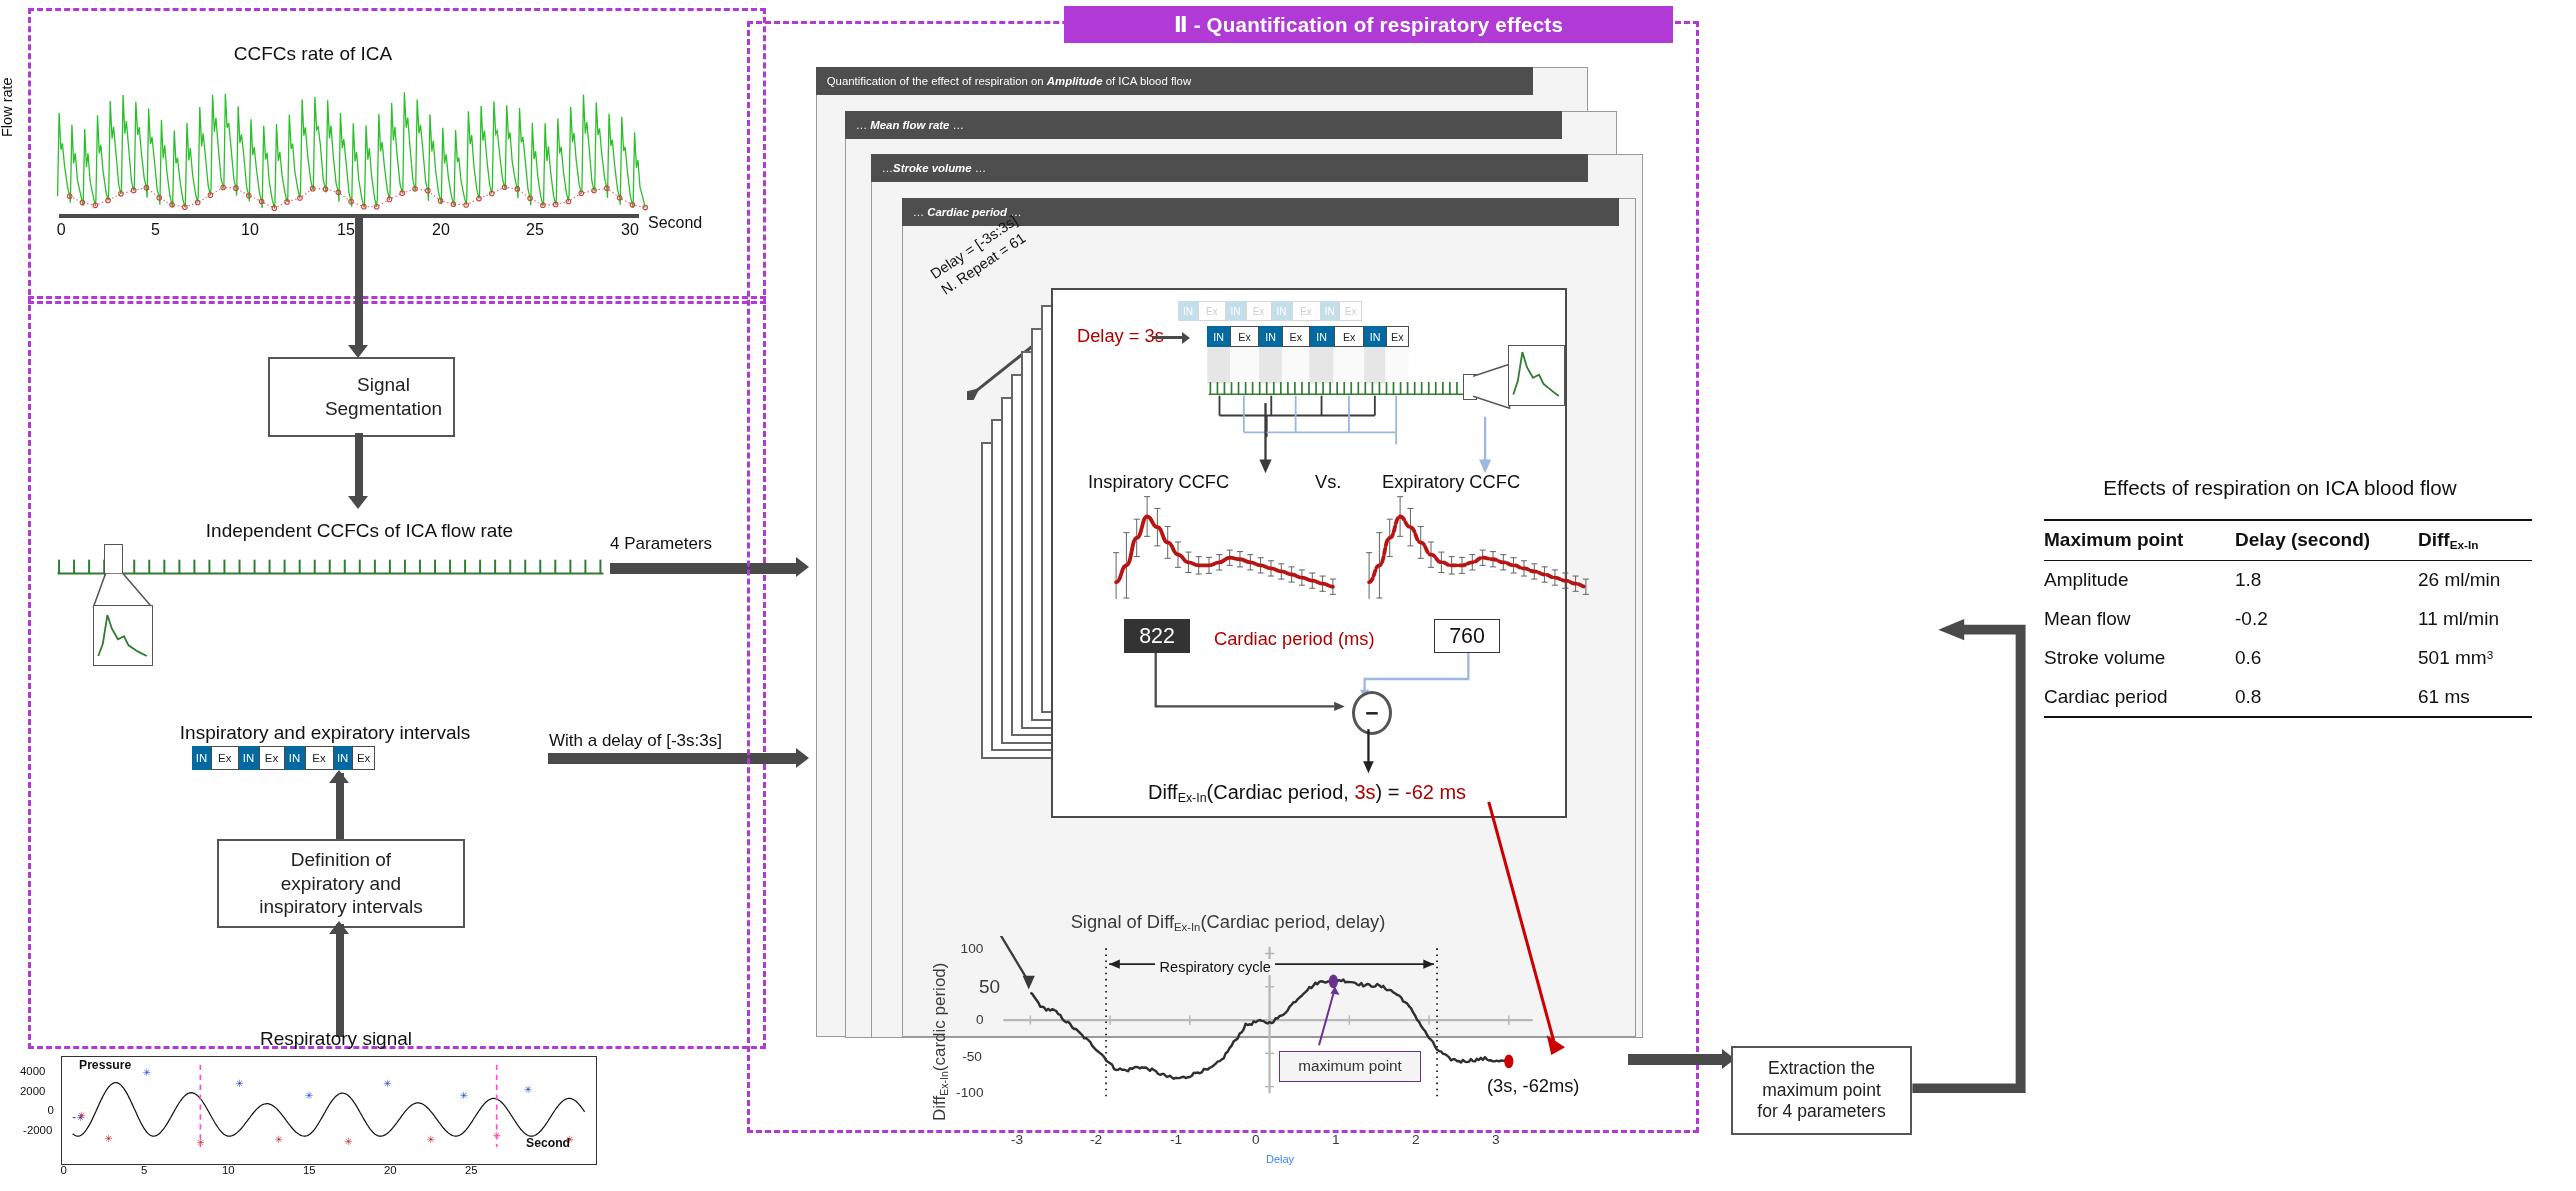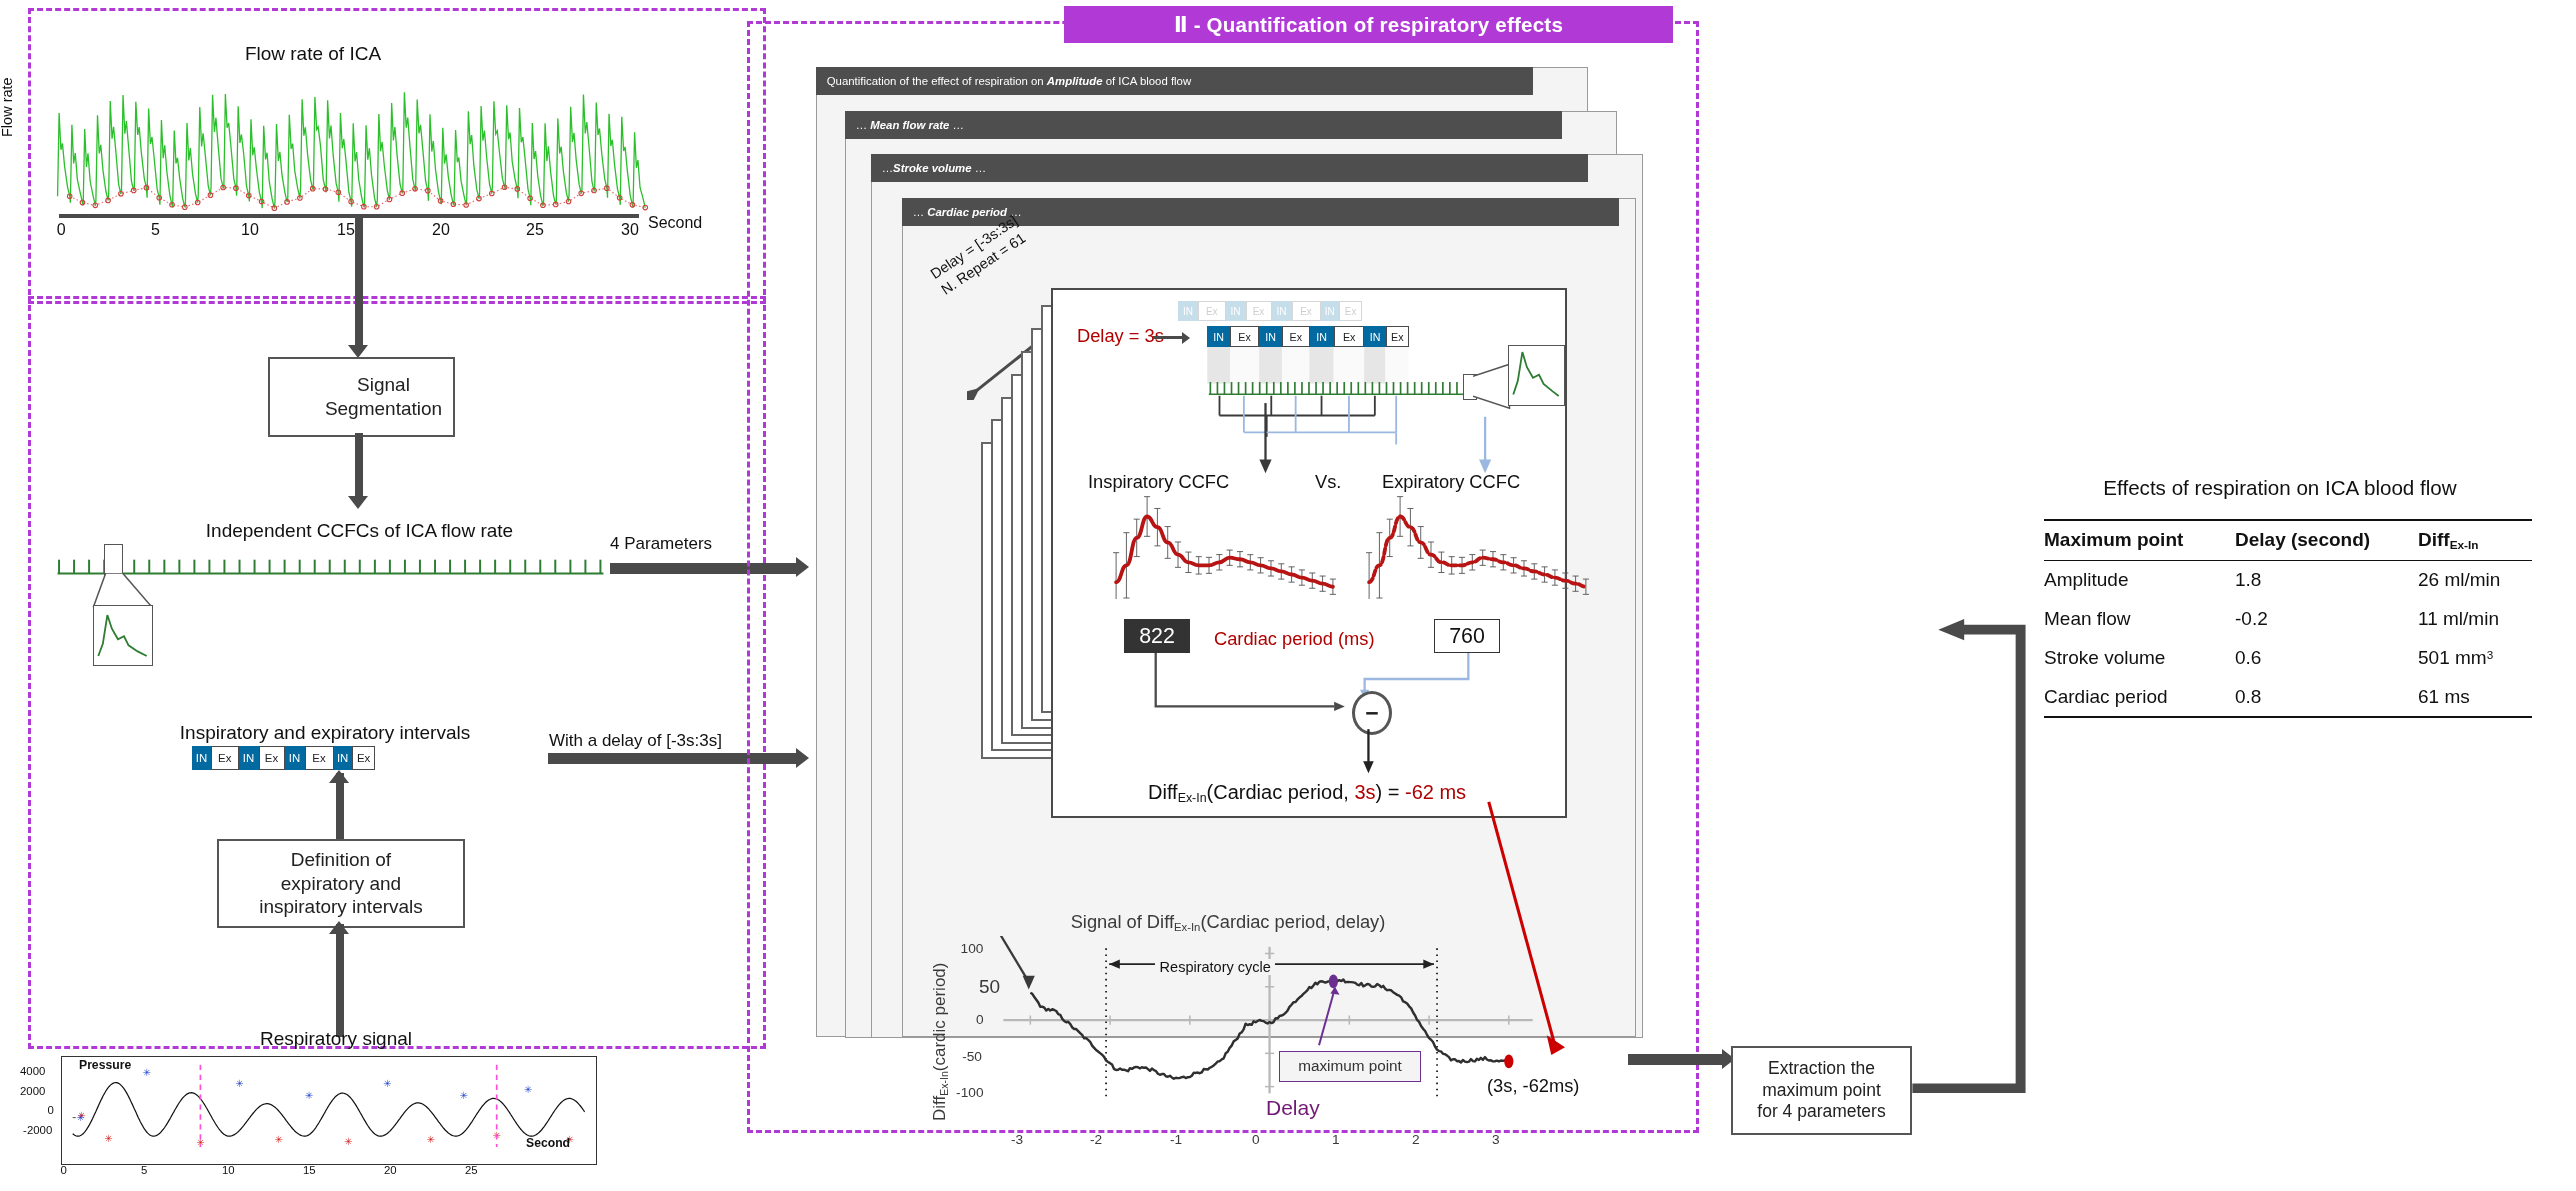--- a/index.html
+++ b/index.html
@@ -58,21 +58,21 @@
   table.res th{font-weight:bold;}
   .tbl-top{border-top:2.3px solid #111;}
   .tbl-mid{border-bottom:1.5px solid #111;}
   .tbl-bot{border-bottom:2.3px solid #111;}
 </style>
 </head>
 <body>
 
 <div class="dashzone" style="left:27.5px;top:7.6px;width:732px;height:290px;"></div>
 
-<div class="lbl ctr" style="left:153px;top:43px;width:320px;font-size:19px;">Flow rate of ICA</div>
+<div class="lbl ctr" style="left:153px;top:43px;width:320px;font-size:19px;">CCFCs rate of ICA</div>
 
 <div class="lbl" style="left:-1.5px;top:137px;font-size:14.5px;transform:rotate(-90deg);transform-origin:left top;">Flow rate</div>
 
 <svg class="abs" style="left:53px;top:65px;" width="602" height="153" viewBox="0 0 790 200">
   <g id="flowsig">
       <polyline points="6.0,171.8 8.0,62.5 10.4,110.8 12.4,102.4 15.2,132.6 19.1,159.8 21.9,171.8 22.8,180.2 24.8,78.1 27.1,128.9 29.2,115.2 32.0,150.0 35.9,168.2 38.7,180.2 39.6,183.8 41.6,83.5 43.9,133.5 45.9,115.4 48.8,152.5 52.7,171.8 55.5,183.8 56.3,177.3 58.4,65.7 60.7,115.6 62.7,104.5 65.6,137.9 69.4,165.3 72.3,177.3 73.1,168.7 75.1,46.9 77.5,96.3 79.5,80.6 82.4,112.3 86.2,156.7 89.1,168.7 89.9,164.2 91.9,39.1 94.3,89.8 96.3,73.3 99.1,106.2 103.0,152.2 105.9,164.2 106.7,160.6 108.7,47.8 111.1,91.4 113.1,81.0 115.9,114.3 119.8,148.6 122.6,160.6 123.5,173.8 125.5,56.6 127.8,103.3 129.9,94.1 132.7,121.3 136.6,161.8 139.4,173.8 140.3,183.0 142.3,71.8 144.6,122.0 146.6,104.9 149.5,140.3 153.4,171.0 156.2,183.0 157.0,186.2 159.1,85.5 161.4,128.7 163.4,121.4 166.3,148.7 170.1,174.2 173.0,186.2 173.8,180.1 175.8,75.9 178.2,124.9 180.2,108.5 183.1,142.5 186.9,168.1 189.8,180.1 190.6,170.4 192.6,54.9 195.0,106.4 197.0,89.2 199.8,117.2 203.7,158.4 206.6,170.4 207.4,160.4 209.4,38.7 211.8,87.4 213.8,68.8 216.6,104.1 220.5,148.4 223.3,160.4 224.2,161.2 226.2,37.7 228.5,81.9 230.6,75.7 233.4,105.4 237.3,149.2 240.1,161.2 241.0,171.0 243.0,53.8 245.3,101.9 247.3,90.8 250.2,116.0 254.0,159.0 256.9,171.0 257.7,178.7 259.8,70.9 262.1,118.0 264.1,107.5 267.0,136.4 270.8,166.7 273.7,178.7 274.5,187.5 276.5,79.5 278.9,123.5 280.9,114.7 283.8,152.4 287.6,175.5 290.5,187.5 291.3,179.3 293.3,77.1 295.7,125.5 297.7,113.6 300.5,143.9 304.4,167.3 307.2,179.3 308.1,174.1 310.1,64.9 312.5,109.7 314.5,102.8 317.3,138.8 321.2,162.1 324.0,174.1 324.9,161.9 326.9,44.6 329.2,92.3 331.2,81.3 334.1,116.9 338.0,149.9 340.8,161.9 341.7,162.3 343.7,41.5 346.0,84.3 348.0,80.8 350.9,104.5 354.7,150.3 357.6,162.3 358.4,166.7 360.4,45.9 362.8,95.9 364.8,79.0 367.7,118.2 371.5,154.7 374.4,166.7 375.2,178.9 377.2,62.6 379.6,108.7 381.6,96.9 384.4,124.7 388.3,166.9 391.2,178.9 392.0,185.5 394.0,76.0 396.4,126.2 398.4,113.9 401.2,149.9 405.1,173.5 407.9,185.5 408.8,185.6 410.8,78.8 413.1,123.9 415.2,108.8 418.0,143.8 421.9,173.6 424.7,185.6 425.6,176.0 427.6,63.9 429.9,112.8 431.9,100.6 434.8,131.8 438.7,164.0 441.5,176.0 442.3,167.8 444.4,49.6 446.7,98.5 448.7,80.9 451.6,118.5 455.4,155.8 458.3,167.8 459.1,162.1 461.1,35.4 463.5,81.8 465.5,68.6 468.4,105.6 472.2,150.1 475.1,162.1 475.9,164.5 477.9,44.8 480.3,89.3 482.3,78.1 485.1,108.3 489.0,152.5 491.9,164.5 492.7,177.9 494.7,64.2 497.1,113.2 499.1,99.3 501.9,136.1 505.8,165.9 508.6,177.9 509.5,182.3 511.5,82.1 513.8,128.9 515.9,116.9 518.7,145.8 522.6,170.3 525.4,182.3 526.3,183.3 528.3,85.0 530.6,127.1 532.6,121.1 535.5,151.7 539.4,171.3 542.2,183.3 543.0,174.9 545.1,60.4 547.4,103.6 549.4,91.6 552.3,131.6 556.1,162.9 559.0,174.9 559.8,168.2 561.8,53.4 564.2,98.9 566.2,85.6 569.1,121.0 572.9,156.2 575.8,168.2 576.6,160.1 578.6,47.1 581.0,90.1 583.0,86.0 585.8,113.4 589.7,148.1 592.6,160.1 593.4,162.2 595.4,52.4 597.8,96.9 599.8,88.2 602.6,126.1 606.5,150.2 609.3,162.2 610.2,174.4 612.2,56.1 614.5,101.1 616.6,94.2 619.4,121.5 623.3,162.4 626.1,174.4 627.0,183.6 629.0,75.7 631.3,123.0 633.3,112.7 636.2,145.9 640.0,171.6 642.9,183.6 643.7,182.6 645.8,76.0 648.1,125.7 650.1,106.3 653.0,139.6 656.8,170.6 659.7,182.6 660.5,178.8 662.5,69.9 664.9,115.6 666.9,106.9 669.8,139.4 673.6,166.8 676.5,178.8 677.3,168.0 679.3,54.4 681.7,100.7 683.7,88.7 686.5,123.5 690.4,156.0 693.2,168.0 694.1,164.3 696.1,38.2 698.5,89.5 700.5,74.4 703.3,105.0 707.2,152.3 710.0,164.3 710.9,161.2 712.9,48.8 715.2,91.3 717.2,82.9 720.1,115.6 724.0,149.2 726.8,161.2 727.7,173.8 729.7,63.5 732.0,105.8 734.0,97.7 736.9,130.1 740.7,161.8 743.6,173.8 744.4,183.1 746.4,67.6 748.8,112.5 750.8,107.1 753.7,138.2 757.5,171.1 760.4,183.1 761.2,186.7 763.2,87.9 765.6,134.5 767.6,124.5 770.4,160.6 774.3,174.7 777.2,186.7" fill="none" stroke="#2bbf2b" stroke-width="1.7"></polyline>
       <polyline points="21.9,171.8 38.7,180.2 55.5,183.8 72.3,177.3 89.1,168.7 105.9,164.2 122.6,160.6 139.4,173.8 156.2,183.0 173.0,186.2 189.8,180.1 206.6,170.4 223.3,160.4 240.1,161.2 256.9,171.0 273.7,178.7 290.5,187.5 307.2,179.3 324.0,174.1 340.8,161.9 357.6,162.3 374.4,166.7 391.2,178.9 407.9,185.5 424.7,185.6 441.5,176.0 458.3,167.8 475.1,162.1 491.9,164.5 508.6,177.9 525.4,182.3 542.2,183.3 559.0,174.9 575.8,168.2 592.6,160.1 609.3,162.2 626.1,174.4 642.9,183.6 659.7,182.6 676.5,178.8 693.2,168.0 710.0,164.3 726.8,161.2 743.6,173.8 760.4,183.1 777.2,186.7" fill="none" stroke="#e06666" stroke-width="1.4" stroke-dasharray="2,3"></polyline>
       <circle cx="21.9" cy="171.8" r="3" fill="none" stroke="#d04040" stroke-width="1.4"></circle>
       <circle cx="38.7" cy="180.2" r="3" fill="none" stroke="#d04040" stroke-width="1.4"></circle>
       <circle cx="55.5" cy="183.8" r="3" fill="none" stroke="#d04040" stroke-width="1.4"></circle>
@@ -666,21 +666,21 @@
 
 <div class="abs" style="left:953px;top:1132px;width:595px;height:20px;">
   <span class="lbl" style="left:58px;top:0;font-size:13.7px;color:#3a3a3a;">-3</span>
   <span class="lbl" style="left:137px;top:0;font-size:13.7px;color:#3a3a3a;">-2</span>
   <span class="lbl" style="left:217px;top:0;font-size:13.7px;color:#3a3a3a;">-1</span>
   <span class="lbl" style="left:299px;top:0;font-size:13.7px;color:#3a3a3a;">0</span>
   <span class="lbl" style="left:379px;top:0;font-size:13.7px;color:#3a3a3a;">1</span>
   <span class="lbl" style="left:459px;top:0;font-size:13.7px;color:#3a3a3a;">2</span>
   <span class="lbl" style="left:539px;top:0;font-size:13.7px;color:#3a3a3a;">3</span>
 </div>
-<div class="lbl" style="left:1266px;top:1096px;font-size:21px;color:#701a75;">Delay</div>
+<div class="lbl" style="left:1266px;top:1153px;font-size:11px;color:#3b82f6;">Delay</div>
 
 <div class="lbl" style="left:1155px;top:959px;font-size:14.5px;background:#f4f4f4;padding:0 4.6px;">Respiratory cycle</div>
 
 <div class="abs ctr" style="left:1279px;top:1051px;width:140px;height:29px;border:1.5px solid #6b2f8f;
             background:#f4f4f4;font-size:15.3px;line-height:27.5px;color:#333;">
   <span>maximum point</span>
 </div>
 
 <div class="lbl" style="left:1487px;top:1075px;font-size:18.3px;">(3s, -62ms)</div>
 

